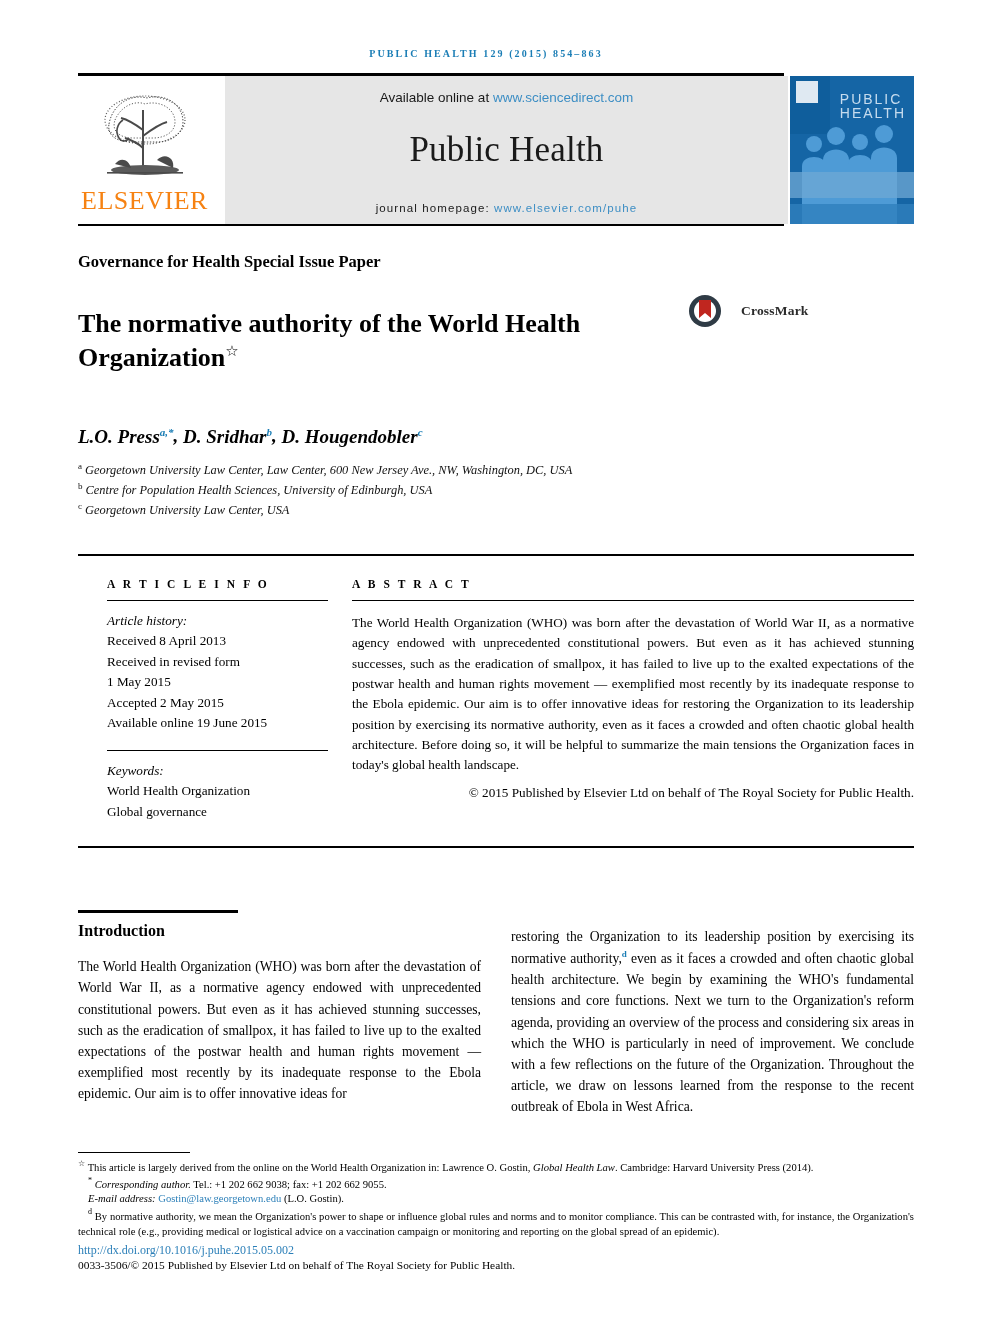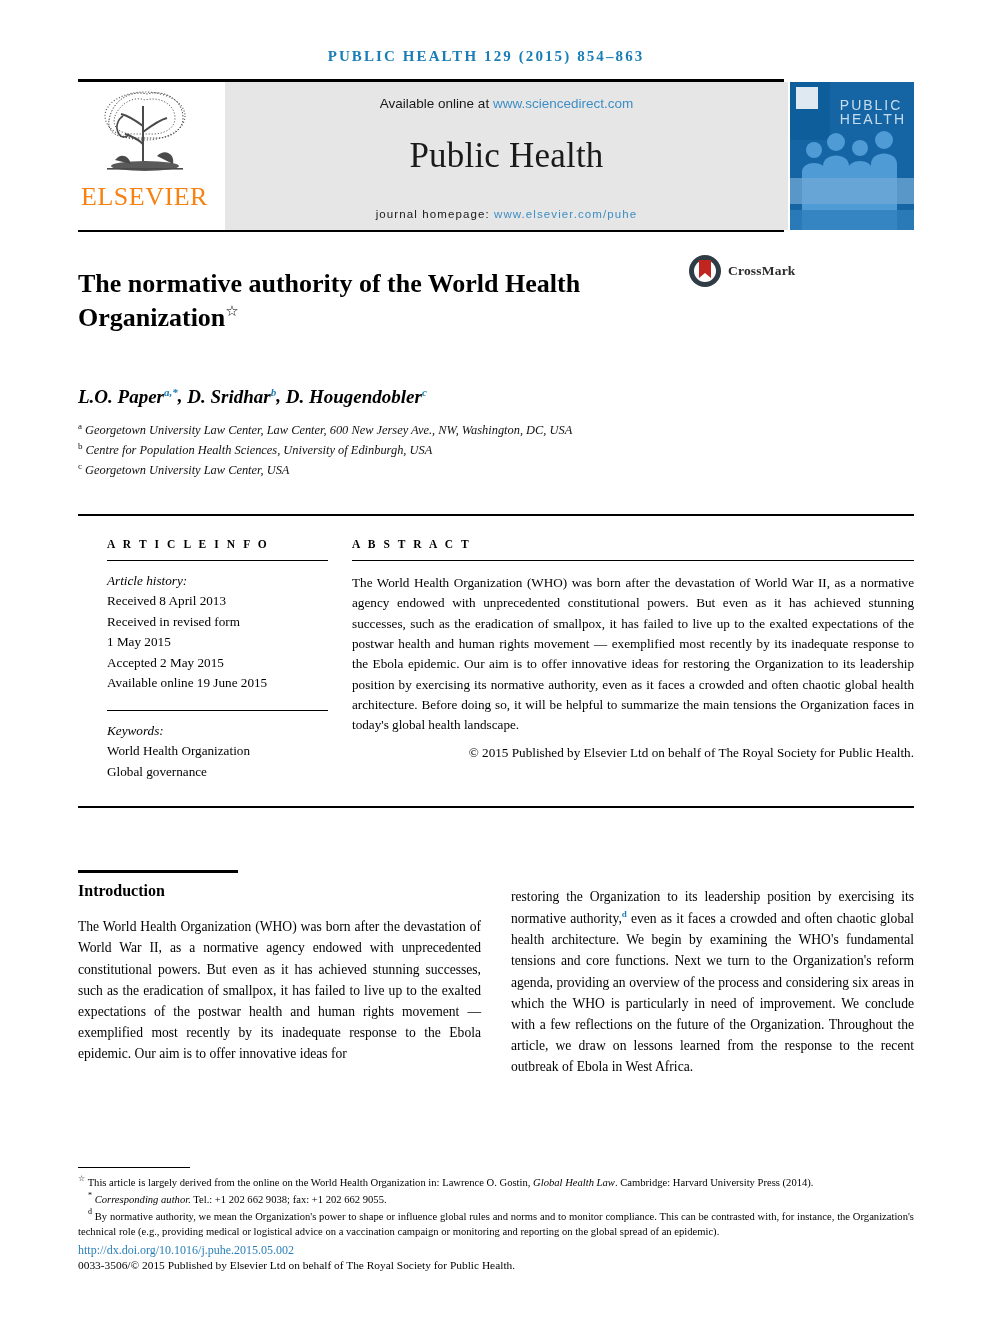--- a/index.html
+++ b/index.html
@@ -12,41 +12,41 @@
     position: relative;
     overflow: hidden;
   }
   .page { position: relative; width: 992px; height: 1323px; padding: 0 78px; }
 
   
   .runhead {
     text-align: center;
     color: #1a7db5;
     font-family: "Liberation Serif", serif;
-    font-size: 15px;
+    font-size: 10px;
     letter-spacing: 2.1px;
     font-variant: small-caps;
     font-weight: bold;
     padding-top: 48px;
     padding-right: 20px;
   }
 
   
   .masthead-rule {
     height: 2.5px; background: #000;
     width: 706px; margin-top: 14px;
   }
   .masthead {
     display: flex; align-items: stretch;
     margin-top: 0px; height: 148px;
   }
   .logo-cell {
     width: 133px; flex: 0 0 133px;
     display: flex; flex-direction: column;
-    align-items: center; 
+    align-items: center; justify-content: center;
     padding-top: 4px;
   }
   .els-tree { width: 92px; height: 96px; }
   .els-word {
     color: #f68212; font-family: "Liberation Serif", serif;
     font-size: 26px; letter-spacing: 0.5px; line-height: 1;
     margin-top: 2px;
   }
   .banner {
     flex: 1 1 auto; background: #e6e6e6;
@@ -101,21 +101,21 @@
     margin-top: 26px;
   }
   .title-row { display:flex; align-items:flex-start; margin-top: 18px; }
   .paper-title {
     flex: 1 1 auto;
     font-family: "Liberation Serif", serif;
     font-weight: bold; font-size: 26px; line-height: 1.28;
     max-width: 610px; color:#000;
   }
   .paper-title sup { font-size: 15px; font-weight: normal; vertical-align: super; }
-  .crossmark { flex: 0 0 auto; display:flex; align-items:center; gap:6px; padding-top:4px; padding-right:4px;}
+  .crossmark { flex: 0 0 auto; display:flex; align-items:center; gap:19px; padding-top:4px; padding-right:4px;}
   .cm-badge { width: 34px; height: 34px; }
   .cm-text { font-family:"Liberation Serif", serif; font-weight:bold; font-size:13.5px; color:#2b2b2b; letter-spacing:.2px;}
 
   
   .authors {
     font-family:"Liberation Serif", serif;
     font-weight:bold; font-style:italic; font-size:19px;
     margin-top: 34px;
   }
   .authors sup { color:#1a7db5; font-size:11px; font-style:italic; }
@@ -243,35 +243,36 @@
         <div class="cover-title">
           <div>PUBLIC</div>
           <div>HEALTH</div>
         </div>
       </div>
     </div>
   </div>
 
   <div class="masthead-rule2"></div>
 
+  <div class="sectionlabel">Governance for Health Special Issue Paper</div>
 
   <div class="title-row">
     <h1 class="paper-title"><span>The normative authority of the World Health Organization</span><sup>☆</sup></h1>
     <div class="crossmark">
       <svg class="cm-badge" viewBox="0 0 34 34">
         <circle cx="17" cy="17" r="16" fill="#2f3b45"></circle>
         <circle cx="17" cy="17" r="11" fill="#ffffff"></circle>
         <path d="M11 6 L23 6 L23 24 L17 19 L11 24 Z" fill="#c0261f"></path>
       </svg>
       <span class="cm-text">CrossMark</span>
     </div>
   </div>
 
   <div class="authors">
-    <span><span>L.O. Paper</span><sup>a,*</sup></span>,
+    <span><span>L.O. Press</span><sup>a,*</sup></span>,
     <span><span>D. Sridhar</span><sup>b</sup></span>,
     <span><span>D. Hougendobler</span><sup>c</sup></span>
   </div>
 
   <div class="affils">
     <div class="affil"><sup>a</sup> <span>Georgetown University Law Center, Law Center, 600 New Jersey Ave., NW, Washington, DC, USA</span></div>
     <div class="affil"><sup>b</sup> <span>Centre for Population Health Sciences, University of Edinburgh, USA</span></div>
     <div class="affil"><sup>c</sup> <span>Georgetown University Law Center, USA</span></div>
   </div>
 
@@ -317,20 +318,23 @@
   </div>
 
   <div class="foot">
     <div class="foot-rule"></div>
     <div class="fn">
       <sup>☆</sup><span> This article is largely derived from the online on the World Health Organization in: Lawrence O. Gostin, </span><span class="it">Global Health Law</span><span>. Cambridge: Harvard University Press (2014).</span>
     </div>
     <div class="fn fn-ind">
       <sup>*</sup> <span class="it">Corresponding author.</span><span> Tel.: +1 202 662 9038; fax: +1 202 662 9055.</span>
     </div>
+    <div class="fn fn-ind">
+      <span class="it">E-mail address: </span><span class="lnk">Gostin@law.georgetown.edu</span><span> (L.O. Gostin).</span>
+    </div>
     <div class="fn">
       <span style="padding-left:10px"><sup>d</sup></span><span> By normative authority, we mean the Organization's power to shape or influence global rules and norms and to monitor compliance. This can be contrasted with, for instance, the Organization's technical role (e.g., providing medical or logistical advice on a vaccination campaign or monitoring and reporting on the global spread of an epidemic).</span>
     </div>
     <div class="doi">http://dx.doi.org/10.1016/j.puhe.2015.05.002</div>
     <div class="issn">0033-3506/© 2015  Published by Elsevier Ltd on behalf of The Royal Society for Public Health.</div>
   </div>
 
 </div>
 
 </body></html>

